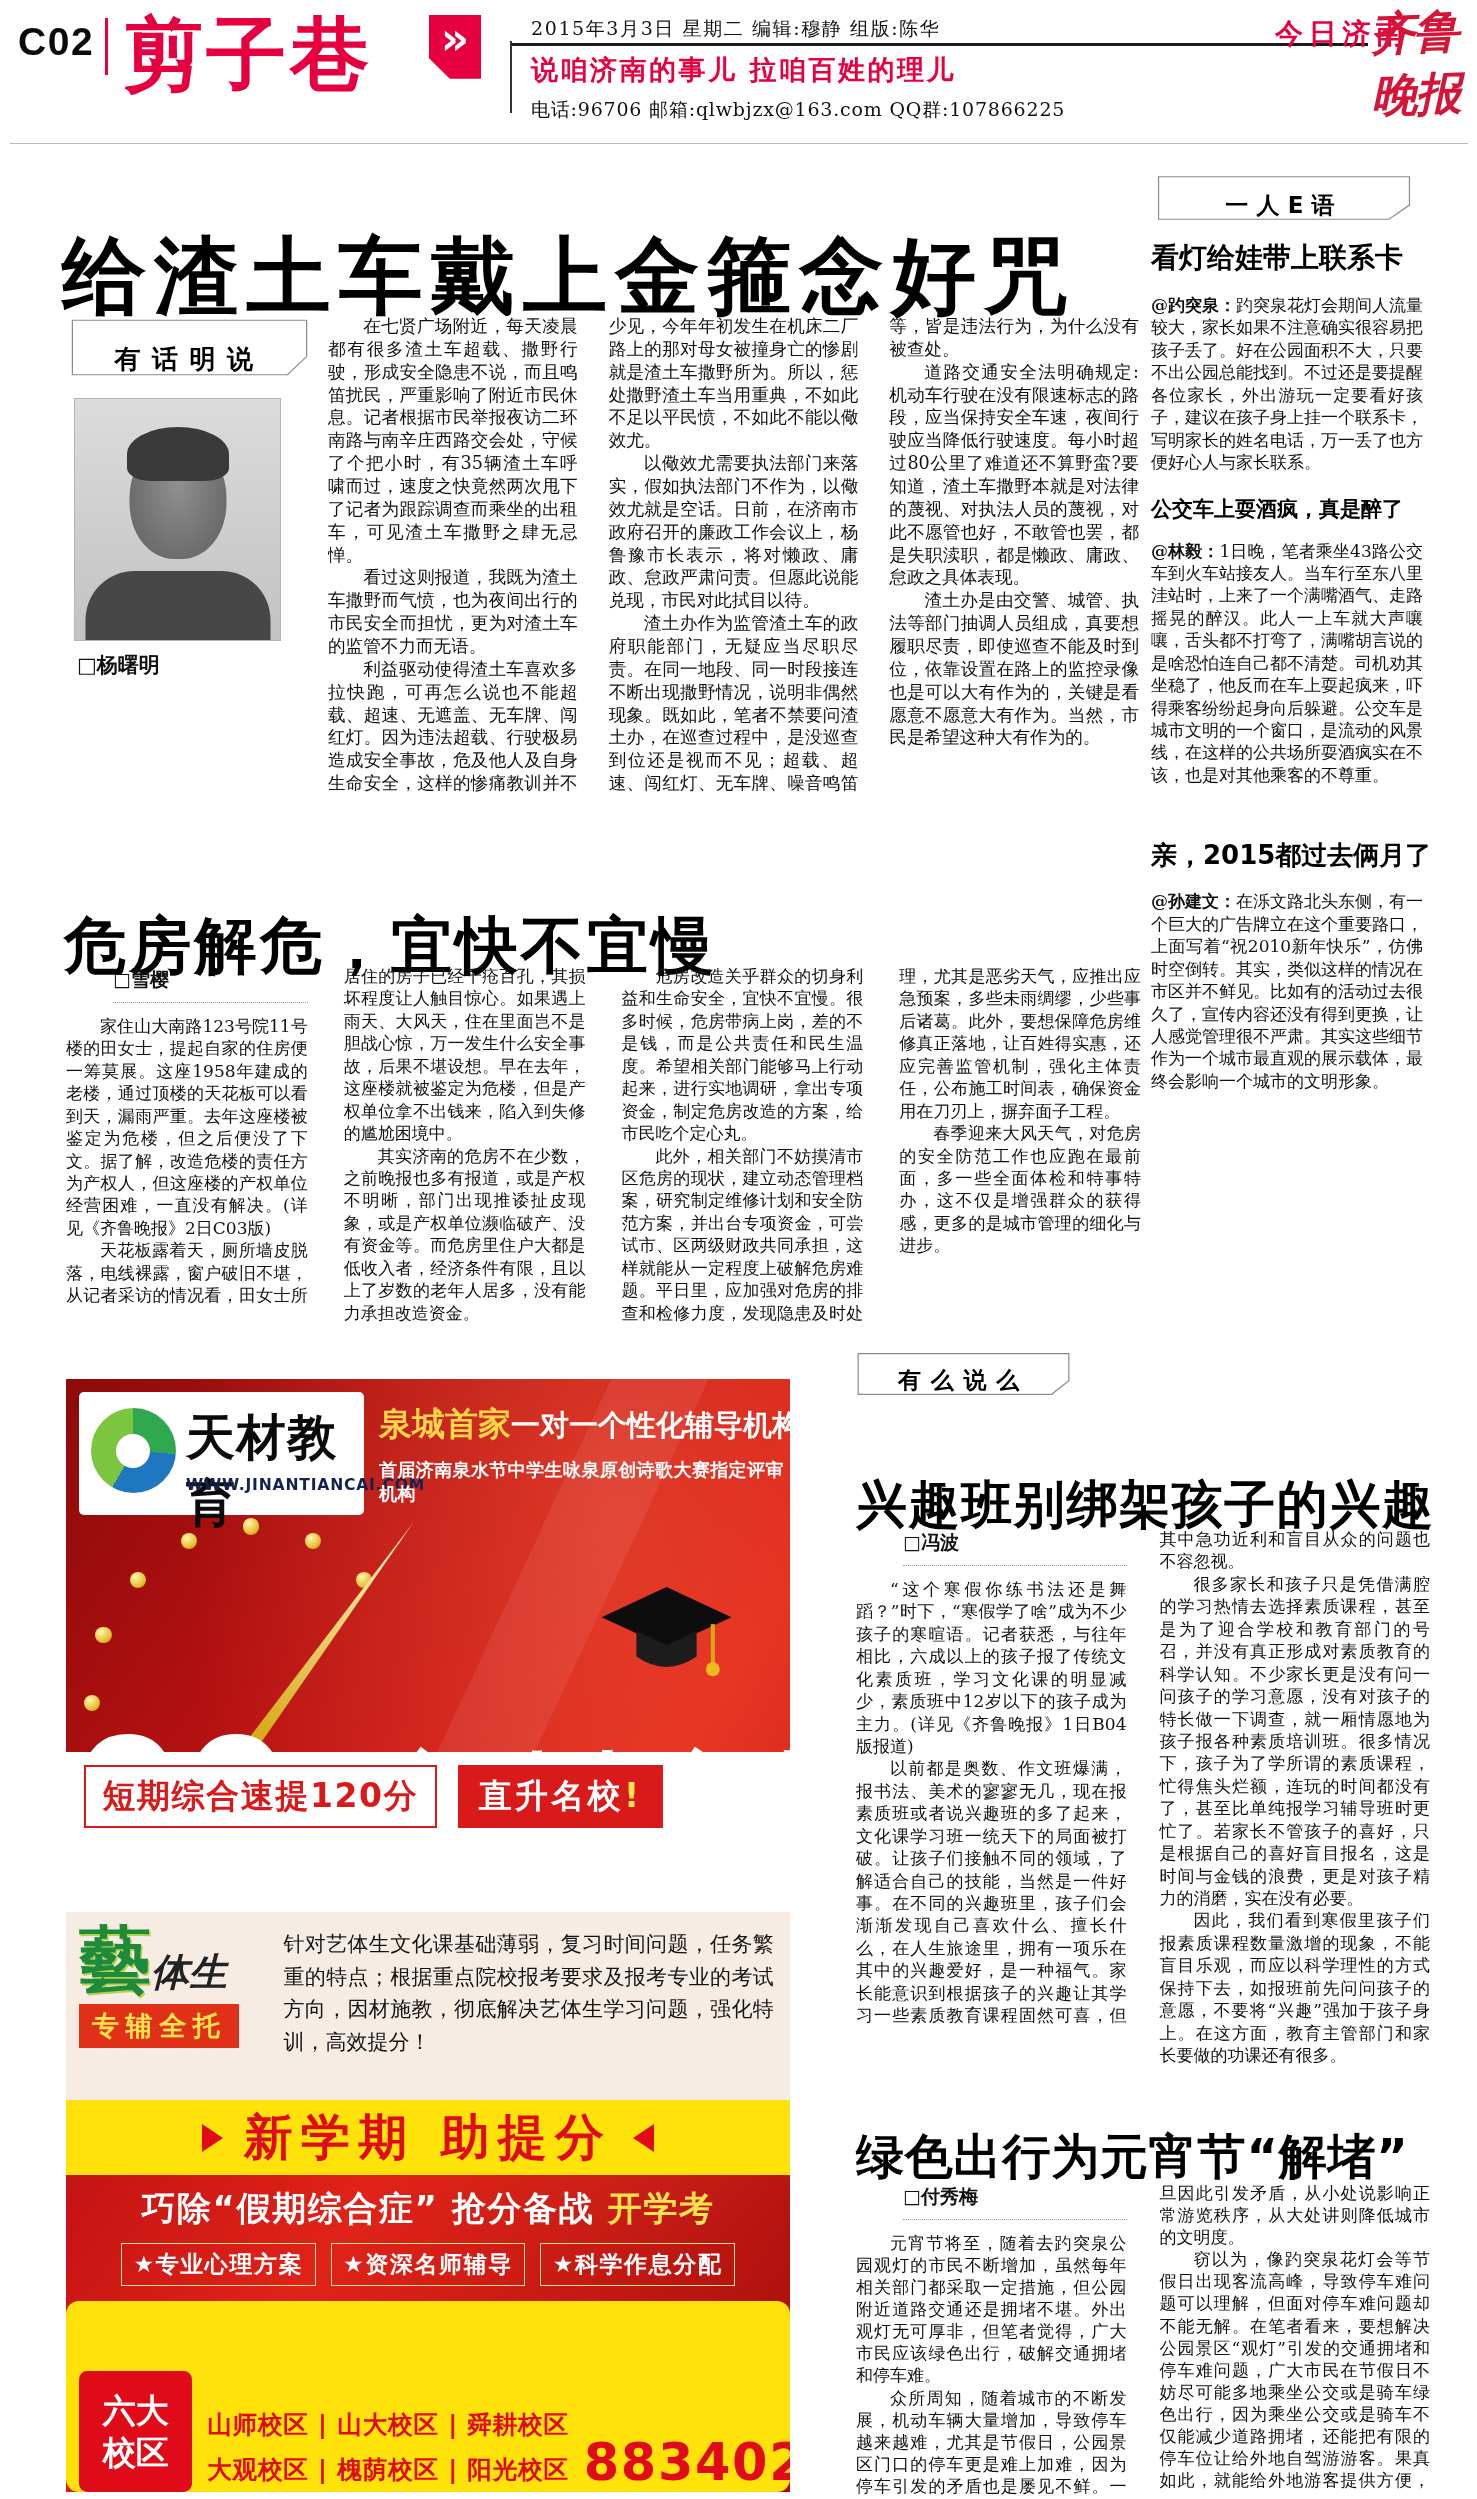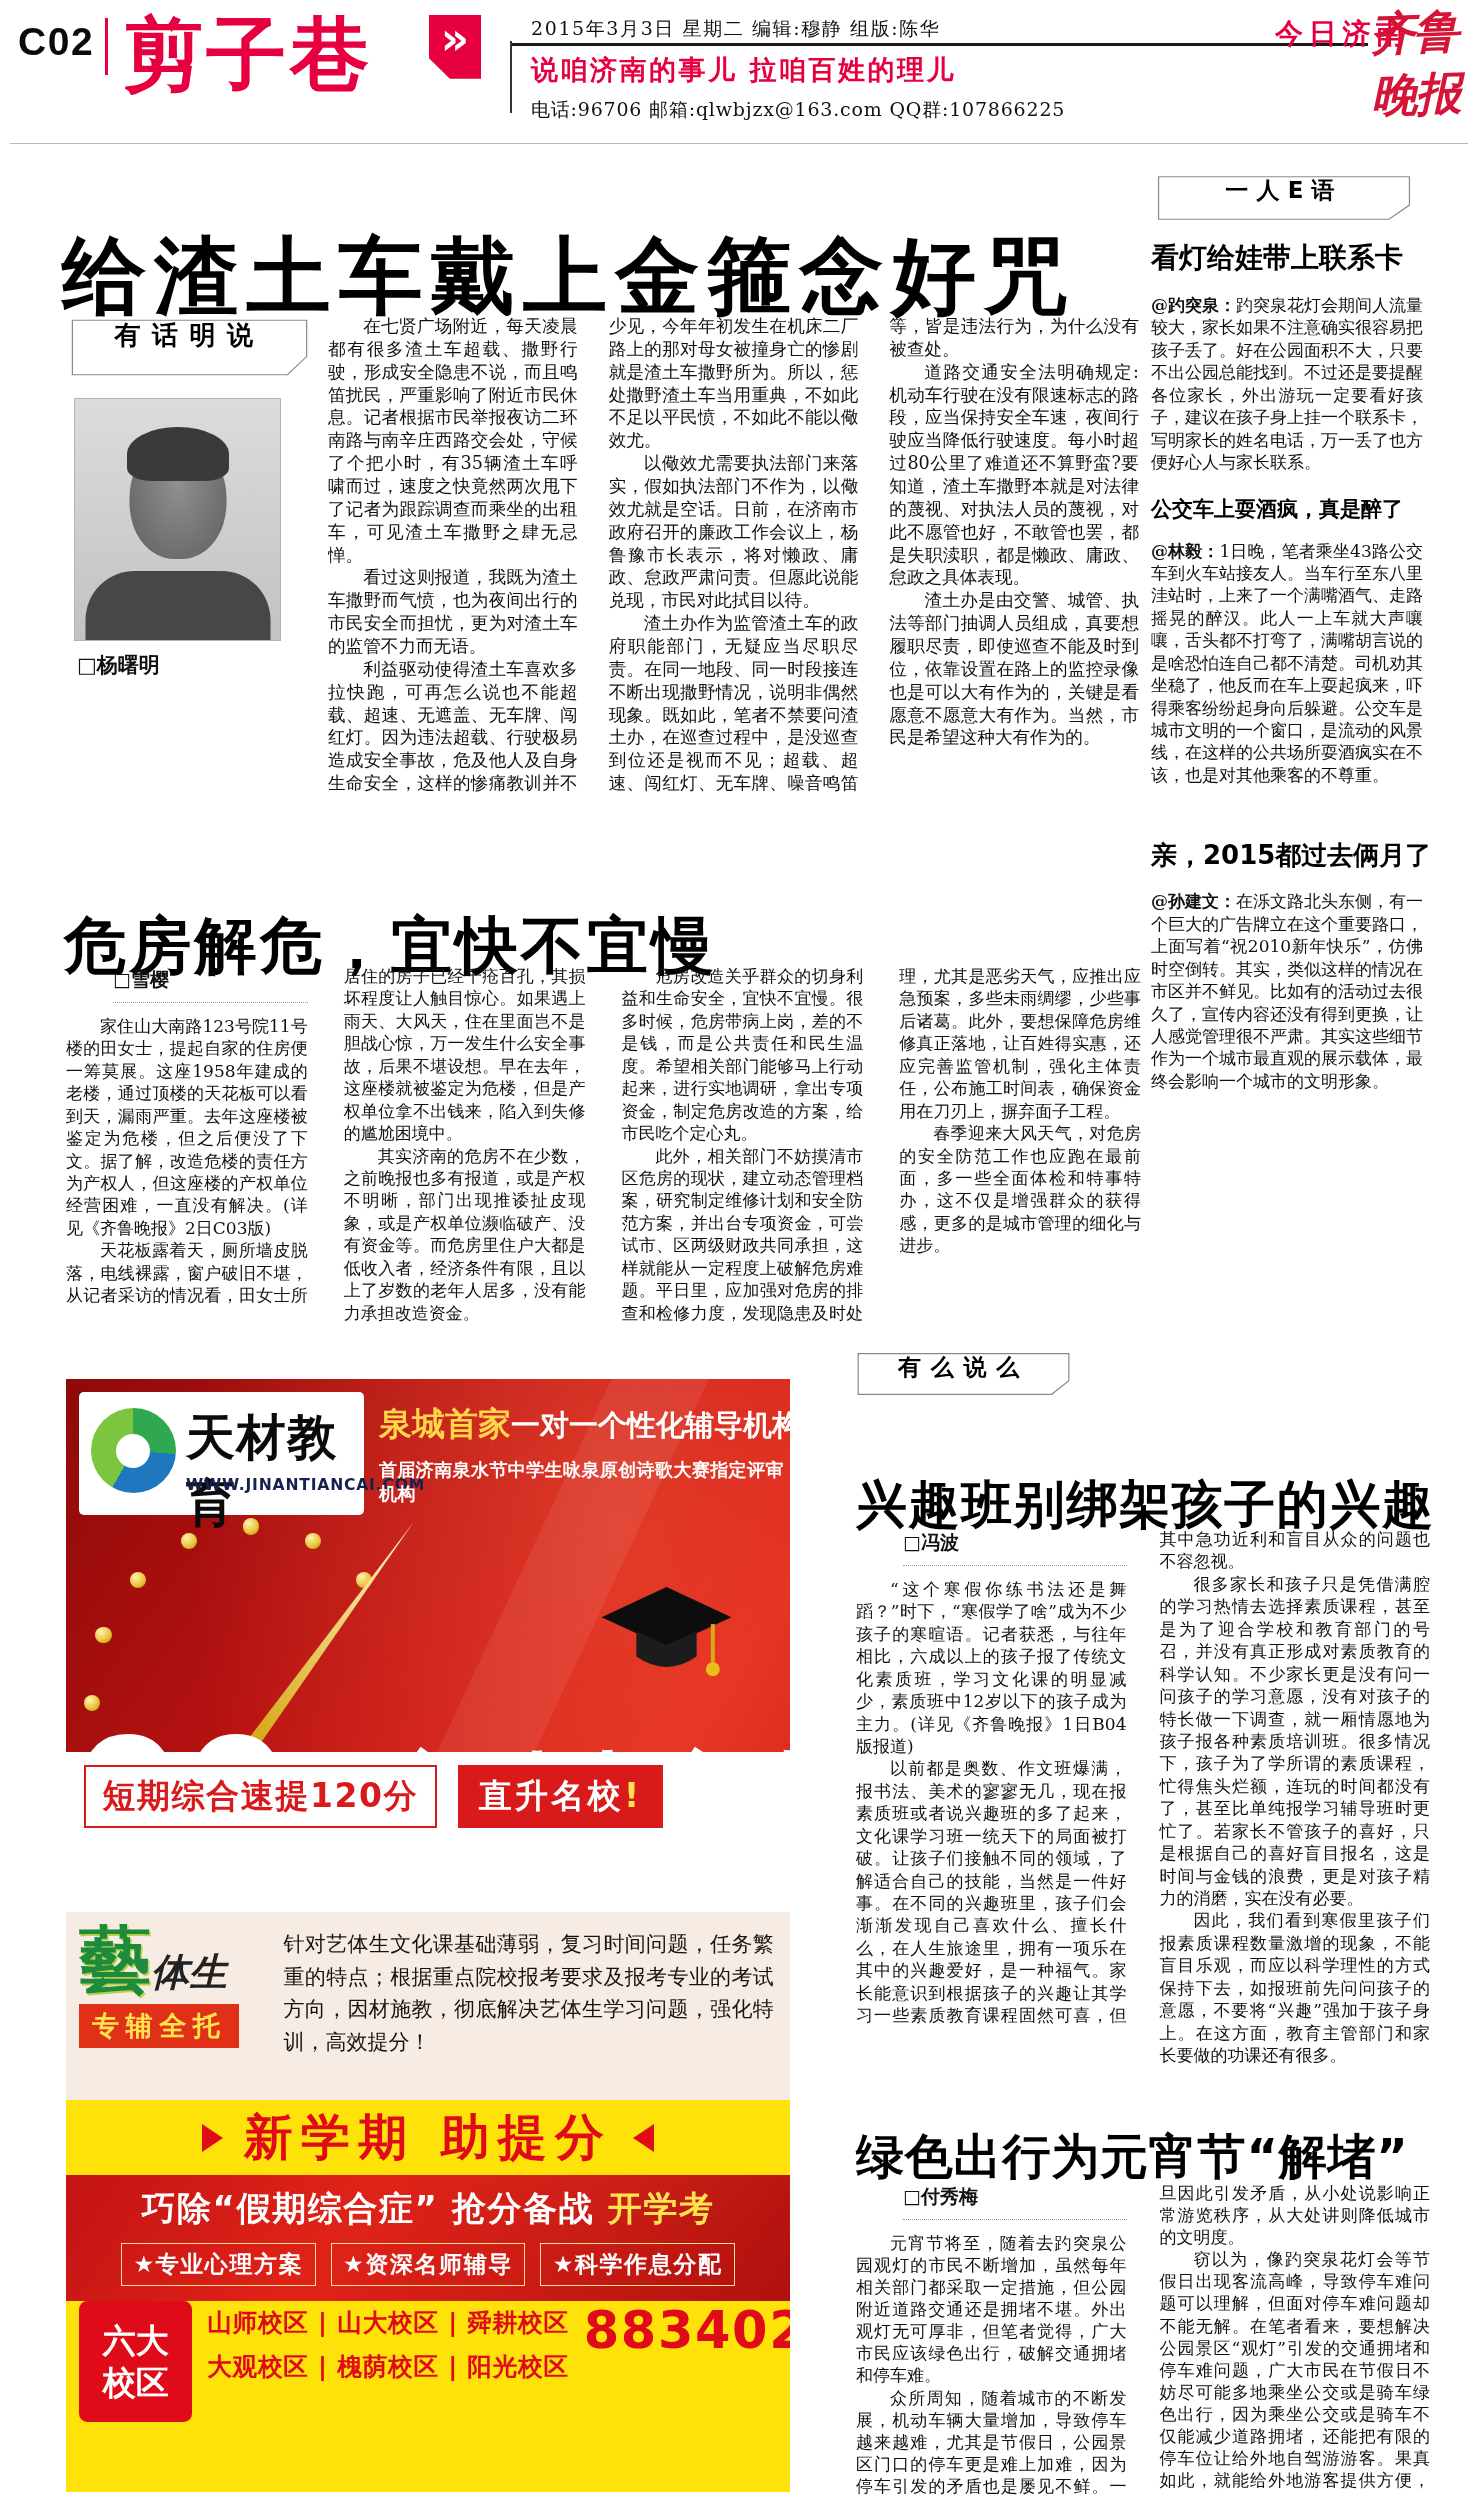--- a/index.html
+++ b/index.html
@@ -22,21 +22,21 @@
   .hdr-date{left:531px;top:16.4px;font-size:19px;color:#111;letter-spacing:1.6px;}
   .hdr-rule{left:512px;top:43px;width:856px;height:2.5px;background:#1a1a1a;}
   .hdr-slogan{left:531px;top:52px;font-size:27px;font-weight:900;color:#e60040;letter-spacing:2.5px;}
   .hdr-contact{left:531px;top:97px;font-size:19px;color:#111;letter-spacing:0.8px;}
   .brand-today{left:1275px;top:14.8px;font-size:28px;font-weight:900;color:#e60040;letter-spacing:5.7px;}
   .brand-callig{left:1370px;top:1.6px;font-size:46px;font-weight:700;font-style:italic;color:#d41537;
     font-family:"DejaVu Serif",serif;transform:rotate(-2deg);letter-spacing:-1.6px;}
   .hdr-bottom-rule{left:9.8px;top:143px;width:1458px;height:0.8px;background:#b8b8b8;}
 
   
-  .kicker{display:flex;align-items:flex-start;justify-content:center;}
+  .kicker{display:flex;align-items:flex-end;justify-content:center;}
   .kicker svg{position:absolute;inset:0;width:100%;height:100%;}
   .kicker b{position:relative;font-weight:900;color:#000;font-family:"DejaVu Sans",sans-serif;}
 
   
   .headline{font-family:"DejaVu Sans","Liberation Sans",sans-serif;font-weight:900;color:#000;white-space:nowrap;}
   .cols{column-gap:31px;overflow:hidden;text-align:justify;}
   .cols p{margin:0;text-indent:2em;}
   .body-p{font-size:17px;line-height:1.32;}
   .byline{break-inside:avoid;font-size:19px;font-weight:700;padding:1.6px 0 9.8px;border-bottom:1.6px dotted #9a9a9a;margin-bottom:11.5px;text-indent:0;margin-left:47px;}
 
@@ -126,21 +126,21 @@
   .ad-banner{position:absolute;left:0;top:721px;width:724px;height:75px;background:#ffe20a;display:flex;align-items:center;justify-content:center;}
   .ad-banner b{font-size:49px;font-weight:900;color:#e00b18;letter-spacing:8.2px;}
   .ad-banner::before,.ad-banner::after{content:"";width:0;height:0;border-style:solid;margin:0 21px;}
   .ad-banner::before{border-width:14.8px 0 14.8px 21px;border-color:transparent transparent transparent #e00b18;}
   .ad-banner::after{border-width:14.8px 21px 14.8px 0;border-color:transparent #e00b18 transparent transparent;}
   .ad-promo{position:absolute;left:0;top:797px;width:724px;height:125px;text-align:center;color:#fff;}
   .promo-line{margin-top:9.8px;font-size:34px;font-weight:900;letter-spacing:1.6px;white-space:nowrap;}
   .promo-line .yel{color:#ffe34d;}
   .features{display:flex;justify-content:center;gap:14.8px;margin-top:11.5px;}
   .feature{border:1.6px solid rgba(255,236,150,.95);font-size:23px;font-weight:900;padding:4.9px 11.5px;letter-spacing:1.6px;white-space:nowrap;}
-  .ad-bottom{position:absolute;left:0;top:922px;width:724px;height:191px;background:#ffe20a;display:flex;align-items:flex-start;box-sizing:border-box;padding:0 13px;gap:14.8px;overflow:hidden;}
+  .ad-bottom{position:absolute;left:0;top:922px;width:724px;height:191px;background:#ffe20a;display:flex;align-items:flex-end;box-sizing:border-box;padding:0 13px;gap:14.8px;overflow:hidden;border-radius:13px;}
   .campus-label{background:#e00b18;color:#fff;font-size:33px;font-weight:900;width:97px;min-width:97px;height:121px;border-radius:8.2px;
     display:flex;align-items:center;justify-content:center;text-align:center;line-height:1.25;padding:0 8.2px;box-sizing:content-box;}
   .campus-rows{flex:1;color:#e00b18;font-weight:900;}
   .campus-row{font-size:24.6px;line-height:1.8;letter-spacing:0.8px;white-space:nowrap;}
   .ad-phone{font-size:51px;font-weight:900;color:#e00b18;letter-spacing:1.6px;white-space:nowrap;}
 </style>
 </head>
 <body>
 
 <div class="page">

